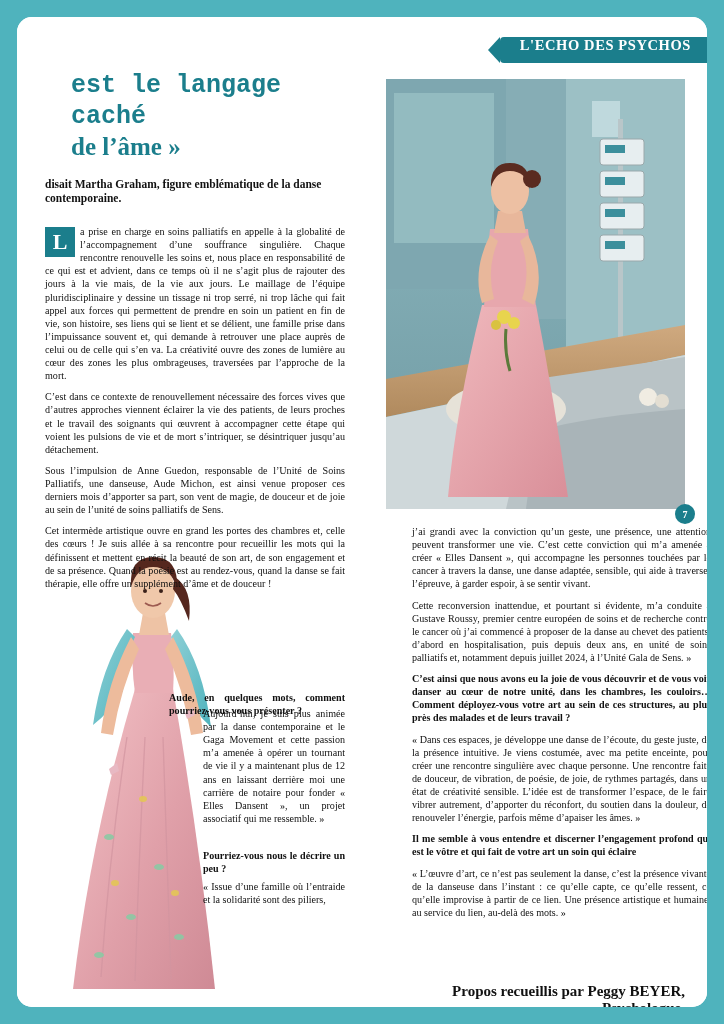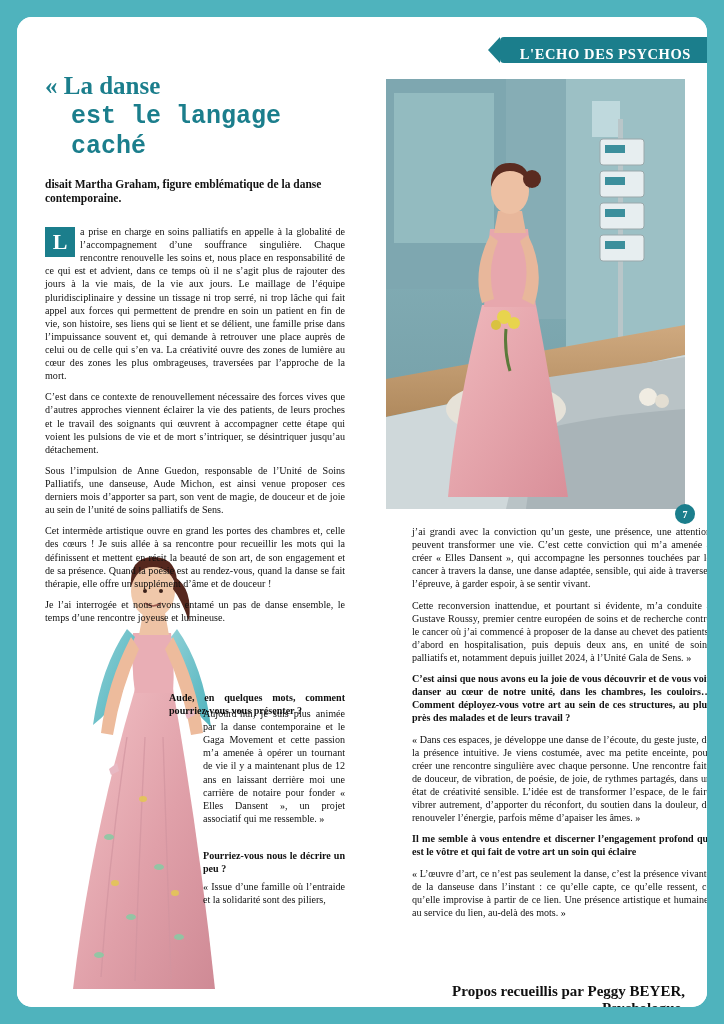--- a/index.html
+++ b/index.html
@@ -31,22 +31,22 @@
     position:absolute;
     right:0; top:20px;
     height:26px;
     background:#1b7e8c;
     color:#ffffff;
     font-family:"Liberation Serif", serif;
     font-weight:bold;
     font-size:14.5px;
     letter-spacing:0.6px;
     display:flex;
-    align-items:flex-end;
-    padding:11px 16px 0 20px;
+    align-items:flex-start;
+    padding:0 16px 0 20px;
     border-top-left-radius:4px;
     border-bottom-left-radius:4px;
   }
   .banner::before{
     content:"";
     position:absolute;
     left:-12px; top:0;
     width:0; height:0;
     border-top:13px solid transparent;
     border-bottom:13px solid transparent;
@@ -179,22 +179,22 @@
 
 <div class="page-frame">
   <div class="inner">
 
     <div class="banner">
       <span>L'ECHO DES PSYCHOS</span>
     </div>
 
     <div class="content">
       <div class="headline">
-        <span class="l1">« La danse</span>
         <span class="l2">est le langage caché</span>
+        <span class="l3">de l’âme »</span>
       </div>
       <div class="subhead">disait Martha Graham, figure emblématique de la danse contemporaine.</div>
     </div>
 
     <div class="photo-top">
       <svg width="299" height="430" viewBox="0 0 299 430">
         <defs>
           <linearGradient id="wall" x1="0" y1="0" x2="0" y2="1">
             <stop offset="0" stop-color="#8fb9c0"></stop>
             <stop offset="1" stop-color="#6f9aa3"></stop>
@@ -269,21 +269,20 @@
     <div class="page-num">7</div>
 
     <div class="col-left">
       <p>
         <span class="dropcap">L</span>
         <span>a prise en charge en soins palliatifs en appelle à la globalité de l’accompagnement d’une souffrance singulière. Chaque rencontre renouvelle les soins et, nous place en responsabilité de ce qui est et advient, dans ce temps où il ne s’agit plus de rajouter des jours à la vie mais, de la vie aux jours. Le maillage de l’équipe pluridisciplinaire y dessine un tissage ni trop serré, ni trop lâche qui fait appel aux forces qui permettent de prendre en soin un patient en fin de vie, son histoire, ses liens qui se lient et se délient, une famille prise dans l’impuissance souvent et, qui demande à retrouver une place auprès de celui ou de celle qui s’en va. La créativité ouvre des zones de lumière au cœur des zones les plus ombrageuses, traversées par l’approche de la mort.</span>
       </p>
       <p>C’est dans ce contexte de renouvellement nécessaire des forces vives que d’autres approches viennent éclairer la vie des patients, de leurs proches et le travail des soignants qui œuvrent à accompagner cette étape qui voient les pulsions de vie et de mort s’intriquer, se désintriquer jusqu’au détachement.</p>
       <p>Sous l’impulsion de Anne Guedon, responsable de l’Unité de Soins Palliatifs, une danseuse, Aude Michon, est ainsi venue proposer ces derniers mois d’apporter sa part, son vent de magie, de douceur et de joie au sein de l’unité de soins palliatifs de Sens.</p>
       <p>Cet intermède artistique ouvre en grand les portes des chambres et, celle des cœurs ! Je suis allée à sa rencontre pour recueillir les mots qui la définissent et mettent en récit la beauté de son art, de son engagement et de sa présence. Quand la poésie est au rendez-vous, quand la danse se fait thérapie, elle offre un supplément d’âme et de douceur !</p>
-      <p>Je l’ai interrogée et nous avons entamé un pas de danse ensemble, le temps d’une rencontre joyeuse et lumineuse.</p>
     </div>
 
     <div class="photo-dancer">
       <svg width="210" height="470" viewBox="0 0 210 470">
         <defs>
           <linearGradient id="dress2" x1="0" y1="0" x2="1" y2="1">
             <stop offset="0" stop-color="#f3c2c6"></stop>
             <stop offset="0.55" stop-color="#e0a0a9"></stop>
             <stop offset="1" stop-color="#cf8a95"></stop>
           </linearGradient>

